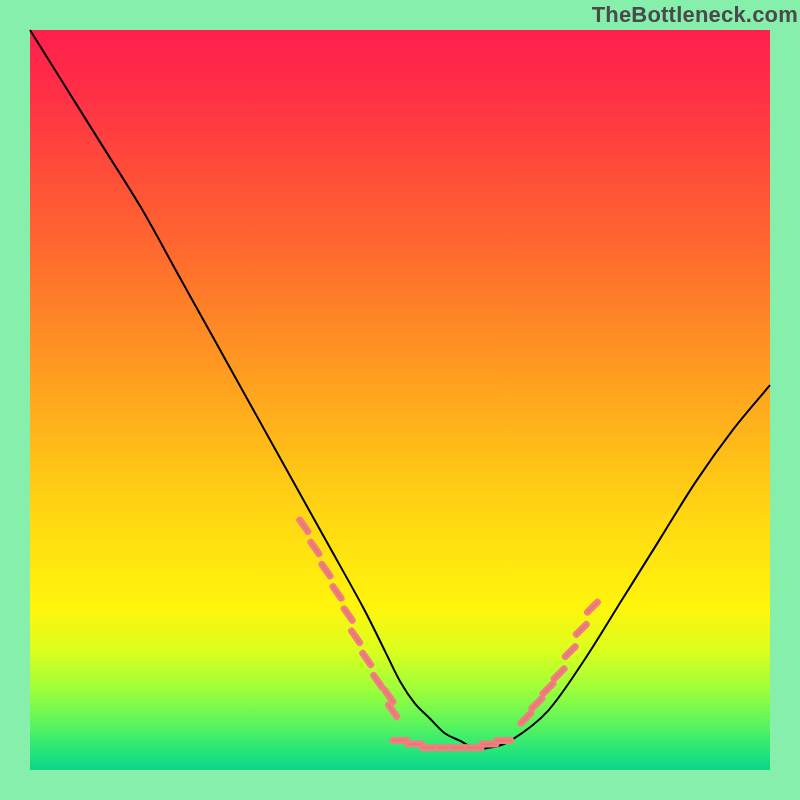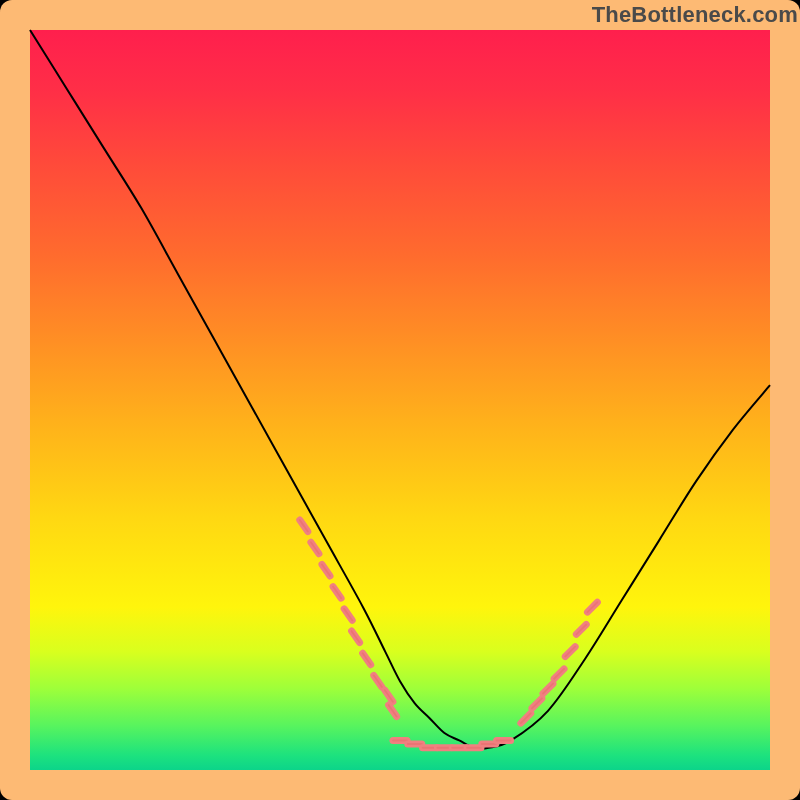--- a/index.html
+++ b/index.html
@@ -8,22 +8,21 @@
     width: 800px;
     height: 800px;
     background: #000;
     overflow: hidden;
     font-family: Arial, Helvetica, sans-serif;
   }
   .frame {
     position: relative;
     width: 800px;
     height: 800px;
-    background: #fdba74;
-    border-radius: 12px;
+    background: #86efac;
   }
   .plot {
     position: absolute;
     left: 30px;
     top: 30px;
     width: 740px;
     height: 740px;
     
     background: linear-gradient(
       to bottom,

